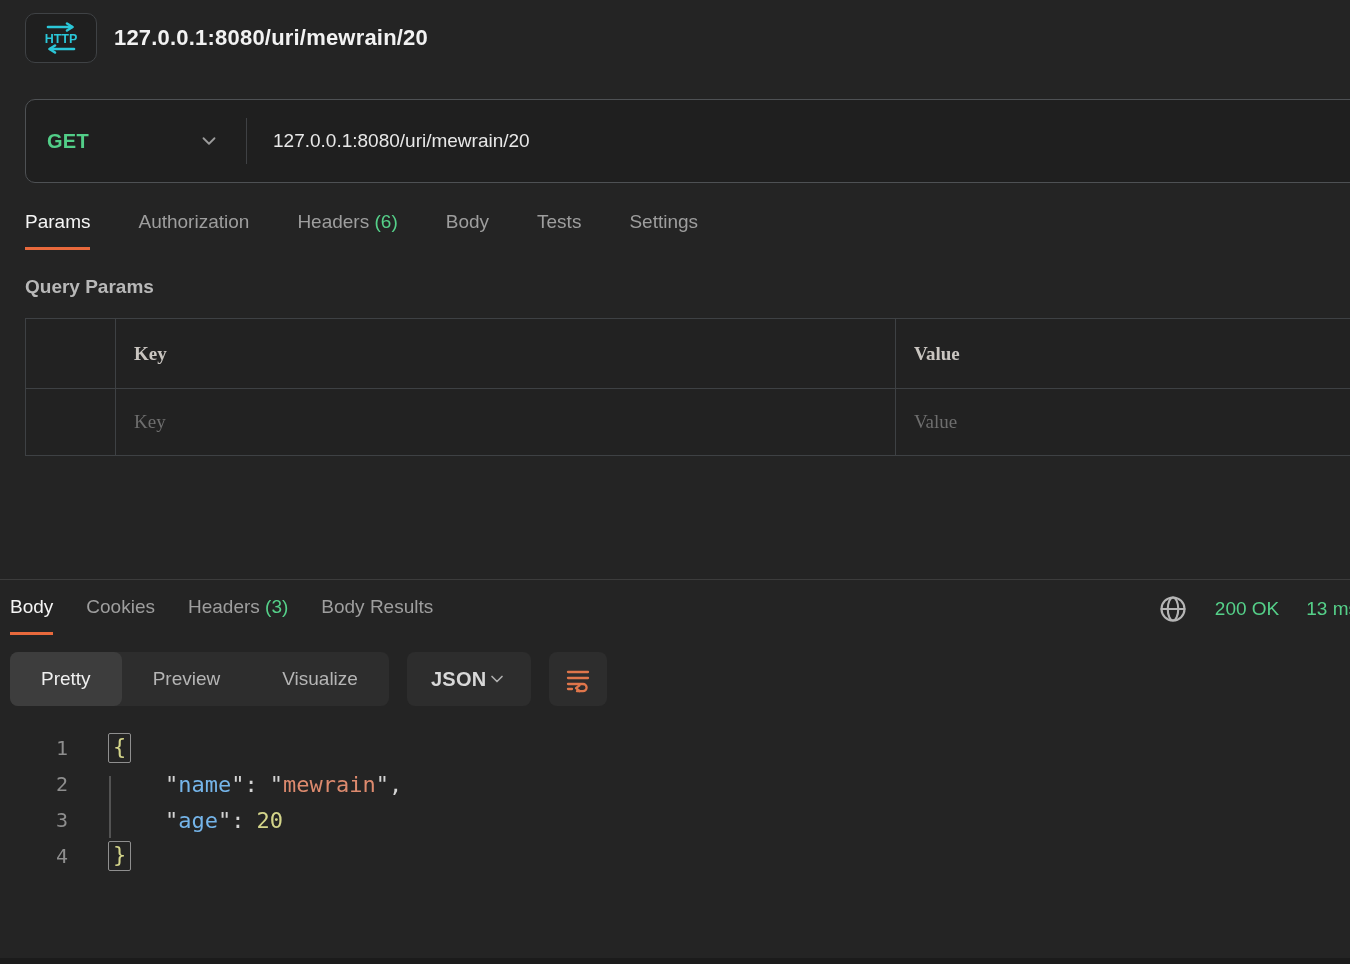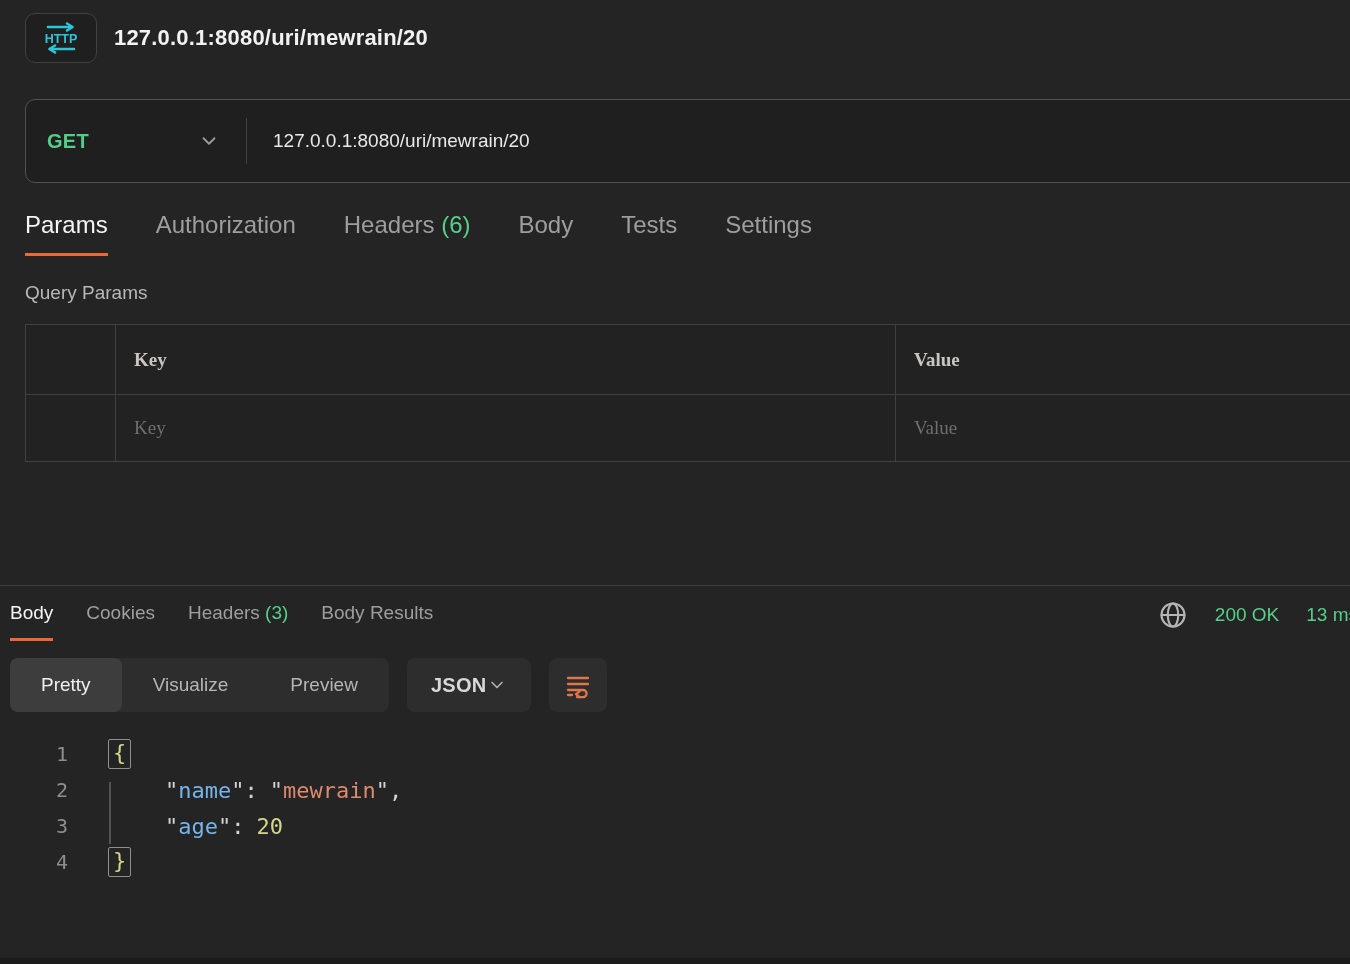--- a/index.html
+++ b/index.html
@@ -40,26 +40,26 @@
     margin:36px 0 0 25px;width:calc(100% - 13px);height:84px;
     border:1px solid var(--border);border-radius:10px;background:var(--bg-dark);
     display:flex;align-items:center;
   }
   .method-select{display:flex;align-items:center;cursor:pointer;width:220px;padding-left:21px;}
   .method-label{color:var(--green);font-size:20px;font-weight:700;letter-spacing:.3px;text-align:center;}
   .method-select .chev{margin-left:auto;margin-right:26px;}
   .bar-divider{width:1px;height:46px;background:#3f4144;}
   .url-text{margin-left:26px;font-size:19px;color:#e8e8e8;}
   
-  .req-tabs{display:flex;gap:48px;margin:28px 0 0 25px;font-size:24px;color:var(--txt-gray);}
+  .req-tabs{display:flex;gap:48px;margin:28px 0 0 25px;font-size:19px;color:var(--txt-gray);}
   .tab{padding-bottom:14px;border-bottom:3px solid transparent;cursor:pointer;white-space:nowrap;}
   .tab.active{color:#f5f5f5;border-bottom-color:var(--accent);}
   .count{color:var(--status-green);}
   
-  .qp-heading{margin:26px 0 0 25px;font-size:19px;font-weight:400;color:#b8b8b8;}
+  .qp-heading{margin:26px 0 0 25px;font-size:19px;font-weight:700;color:#b8b8b8;}
   .params-table{
     margin:20px 0 0 25px;width:calc(100% - 13px);
     display:grid;grid-template-columns:90px 780px 1fr;grid-template-rows:70px 66px;
     border:1px solid var(--tborder);background:#222222;
   }
   .cell{border-right:1px solid var(--tborder);border-bottom:1px solid var(--tborder);
     display:flex;align-items:center;padding-left:18px;font-family:Liberation Serif, serif;}
   .cell:nth-child(3n){border-right:none;}
   .cell.last-row{border-bottom:none;}
   .th{font-size:19px;font-weight:700;color:#c9c5c0;}
@@ -170,22 +170,22 @@
       </svg>
     </span>
     <span class="status-text">200 OK</span>
     <span class="time-text">13 ms</span>
   </div>
 </div>
 
 <div class="resp-toolbar">
   <div class="segmented">
     <div class="seg active">Pretty</div>
+    <div class="seg">Preview</div>
     <div class="seg">Visualize</div>
-    <div class="seg">Preview</div>
   </div>
   <div class="json-btn">
     <span class="fmt">JSON</span>
     <span>
       <svg width="20" height="20" viewBox="0 0 24 24" fill="none" stroke="#b0b0b0" stroke-width="2" stroke-linecap="round" stroke-linejoin="round">
           <polyline points="6 9 12 15 18 9"></polyline>
         </svg>
     </span>
   </div>
   <div class="wrap-btn">

